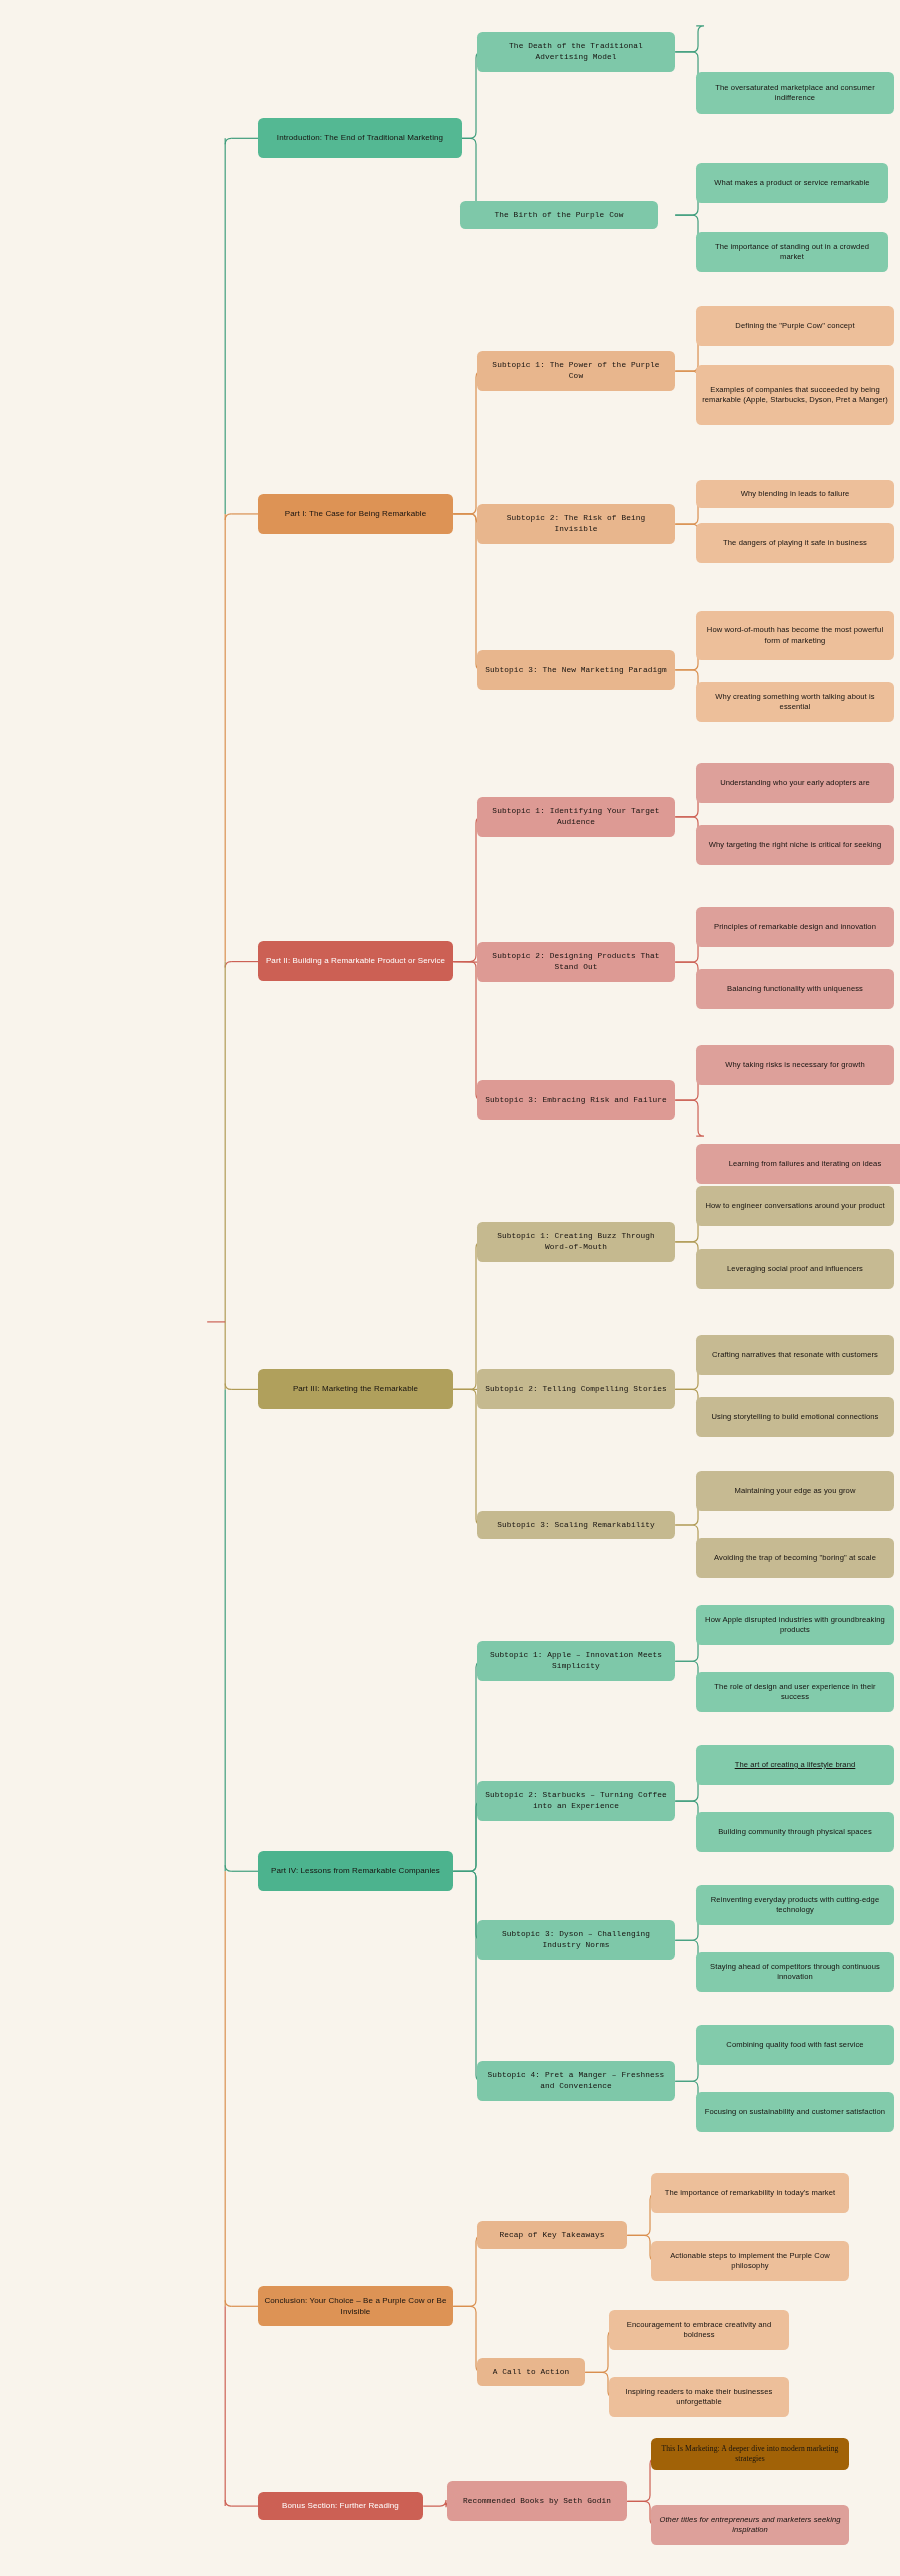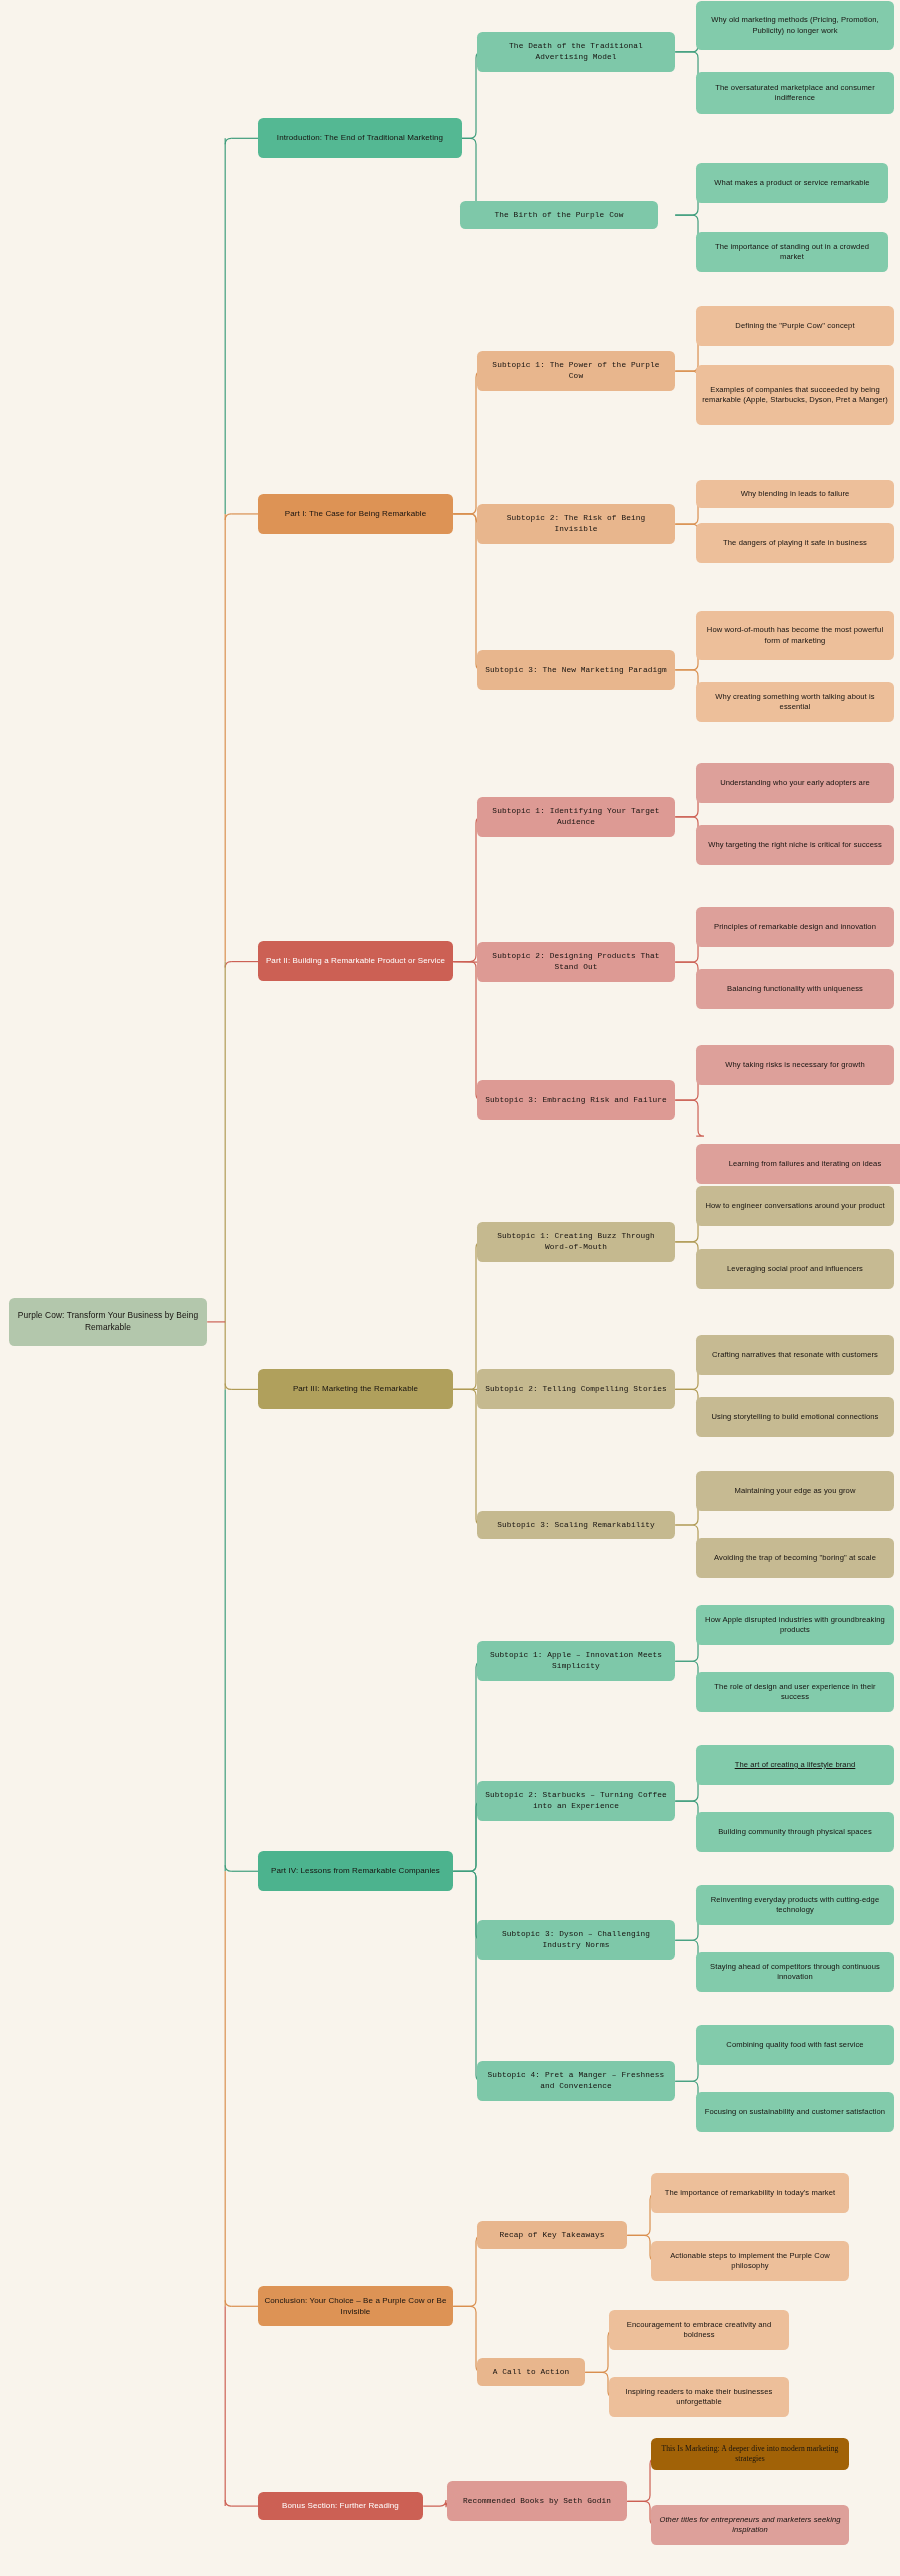--- a/index.html
+++ b/index.html
@@ -106,32 +106,26 @@
       <path d="M 755 3843.5 L 783 3843.5 Q 793 3843.5 793 3833.5 L 793 3735.5 Q 793 3725.5 803 3725.5 L 795 3725.5" fill="none" stroke="#d98f4f" stroke-width="2"></path>
       <path d="M 1045 3725.5 L 1073 3725.5 Q 1083 3725.5 1083 3715.5 L 1083 3665.5 Q 1083 3655.5 1093 3655.5 L 1085 3655.5" fill="none" stroke="#d98f4f" stroke-width="2"></path>
       <path d="M 1045 3725.5 L 1073 3725.5 Q 1083 3725.5 1083 3735.5 L 1083 3758.5 Q 1083 3768.5 1093 3768.5 L 1085 3768.5" fill="none" stroke="#d98f4f" stroke-width="2"></path>
       <path d="M 755 3843.5 L 783 3843.5 Q 793 3843.5 793 3853.5 L 793 3943.5 Q 793 3953.5 803 3953.5 L 795 3953.5" fill="none" stroke="#d98f4f" stroke-width="2"></path>
       <path d="M 975 3953.5 L 1003 3953.5 Q 1013 3953.5 1013 3943.5 L 1013 3893.5 Q 1013 3883.5 1023 3883.5 L 1015 3883.5" fill="none" stroke="#d98f4f" stroke-width="2"></path>
       <path d="M 975 3953.5 L 1003 3953.5 Q 1013 3953.5 1013 3963.5 L 1013 3985.5 Q 1013 3995.5 1023 3995.5 L 1015 3995.5" fill="none" stroke="#d98f4f" stroke-width="2"></path>
       <path d="M 705 4176.5 L 733 4176.5 Q 743 4176.5 743 4166.5 L 743 4178.5 Q 743 4168.5 753 4168.5 L 745 4168.5" fill="none" stroke="#cc6054" stroke-width="2"></path>
       <path d="M 1045 4168.5 L 1073 4168.5 Q 1083 4168.5 1083 4158.5 L 1083 4106.5 Q 1083 4096.5 1093 4096.5 L 1085 4096.5" fill="none" stroke="#cc6054" stroke-width="2"></path>
       <path d="M 1045 4168.5 L 1073 4168.5 Q 1083 4168.5 1083 4178.5 L 1083 4198.5 Q 1083 4208.5 1093 4208.5 L 1085 4208.5" fill="none" stroke="#cc6054" stroke-width="2"></path>
     </svg>
-<div class="node root" style="left: 9px; top: 1298px; width: 198px; height: 48px; background: rgb(179, 199, 172); color: rgb(22, 18, 15);">
-      <span>Purple Cow: Transform Your Business by Being Remarkable</span>
-    </div>
     <div class="node lvl1" style="left: 258px; top: 118px; width: 204px; height: 40px; background: rgb(84, 184, 147); color: rgb(22, 18, 15);">
       <span>Introduction: The End of Traditional Marketing</span>
     </div>
     <div class="node lvl2" style="left: 477px; top: 32px; width: 198px; height: 40px; background: rgb(126, 200, 169); color: rgb(22, 18, 15);">
       <span>The Death of the Traditional Advertising Model</span>
     </div>
-    <div class="node lvl3" style="left: 696px; top: 1.2px; width: 198px; height: 49px; background: rgb(130, 203, 171); color: rgb(22, 18, 15);">
-      <span>Why old marketing methods (Pricing, Promotion, Publicity) no longer work</span>
-    </div>
     <div class="node lvl3" style="left: 696px; top: 72px; width: 198px; height: 42px; background: rgb(130, 203, 171); color: rgb(22, 18, 15);">
       <span>The oversaturated marketplace and consumer indifference</span>
     </div>
     <div class="node lvl2" style="left: 460px; top: 201px; width: 198px; height: 28px; background: rgb(126, 200, 169); color: rgb(22, 18, 15);">
       <span>The Birth of the Purple Cow</span>
     </div>
     <div class="node lvl3" style="left: 696px; top: 163px; width: 192px; height: 40px; background: rgb(130, 203, 171); color: rgb(22, 18, 15);">
       <span>What makes a product or service remarkable</span>
     </div>
     <div class="node lvl3" style="left: 696px; top: 232px; width: 192px; height: 40px; background: rgb(130, 203, 171); color: rgb(22, 18, 15);">
@@ -170,21 +164,21 @@
     <div class="node lvl1" style="left: 258px; top: 941px; width: 195px; height: 40px; background: rgb(204, 96, 84); color: rgb(255, 255, 255);">
       <span>Part II: Building a Remarkable Product or Service</span>
     </div>
     <div class="node lvl2" style="left: 477px; top: 797px; width: 198px; height: 40px; background: rgb(221, 154, 148); color: rgb(22, 18, 15);">
       <span>Subtopic 1: Identifying Your Target Audience</span>
     </div>
     <div class="node lvl3" style="left: 696px; top: 763px; width: 198px; height: 40px; background: rgb(221, 160, 154); color: rgb(22, 18, 15);">
       <span>Understanding who your early adopters are</span>
     </div>
     <div class="node lvl3" style="left: 696px; top: 825px; width: 198px; height: 40px; background: rgb(221, 160, 154); color: rgb(22, 18, 15);">
-      <span>Why targeting the right niche is critical for success</span>
+      <span>Why targeting the right niche is critical for seeking</span>
     </div>
     <div class="node lvl2" style="left: 477px; top: 942px; width: 198px; height: 40px; background: rgb(221, 154, 148); color: rgb(22, 18, 15);">
       <span>Subtopic 2: Designing Products That Stand Out</span>
     </div>
     <div class="node lvl3" style="left: 696px; top: 907px; width: 198px; height: 40px; background: rgb(221, 160, 154); color: rgb(22, 18, 15);">
       <span>Principles of remarkable design and innovation</span>
     </div>
     <div class="node lvl3" style="left: 696px; top: 969px; width: 198px; height: 40px; background: rgb(221, 160, 154); color: rgb(22, 18, 15);">
       <span>Balancing functionality with uniqueness</span>
     </div>

